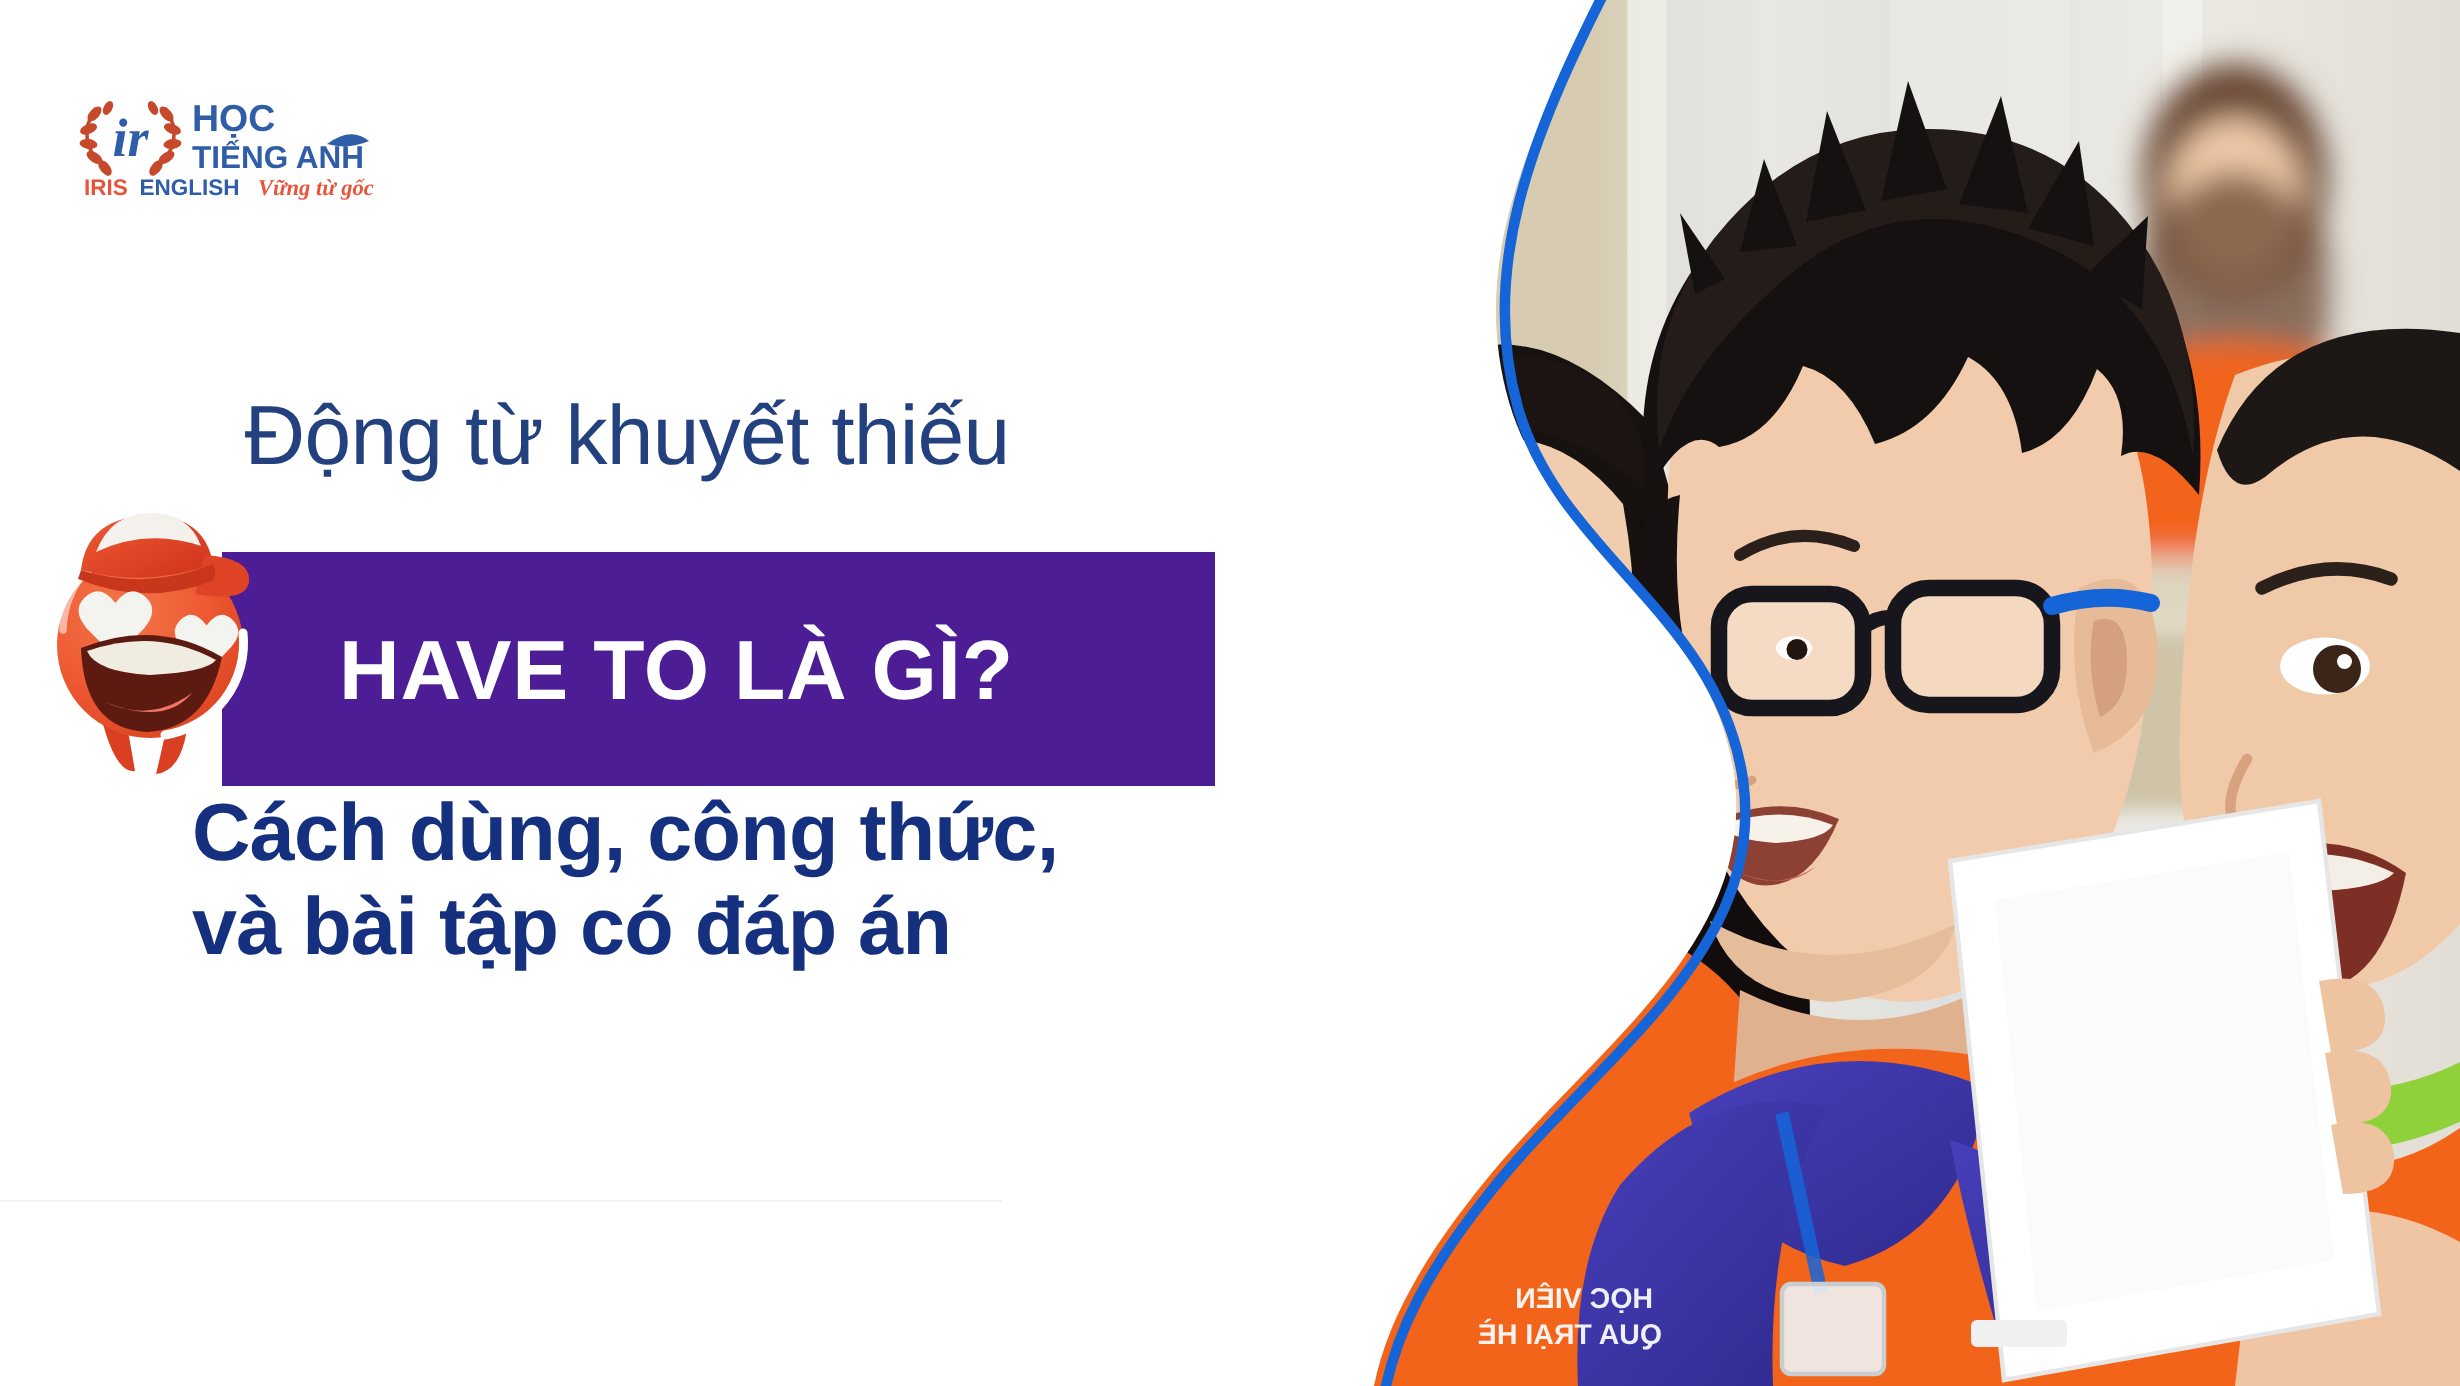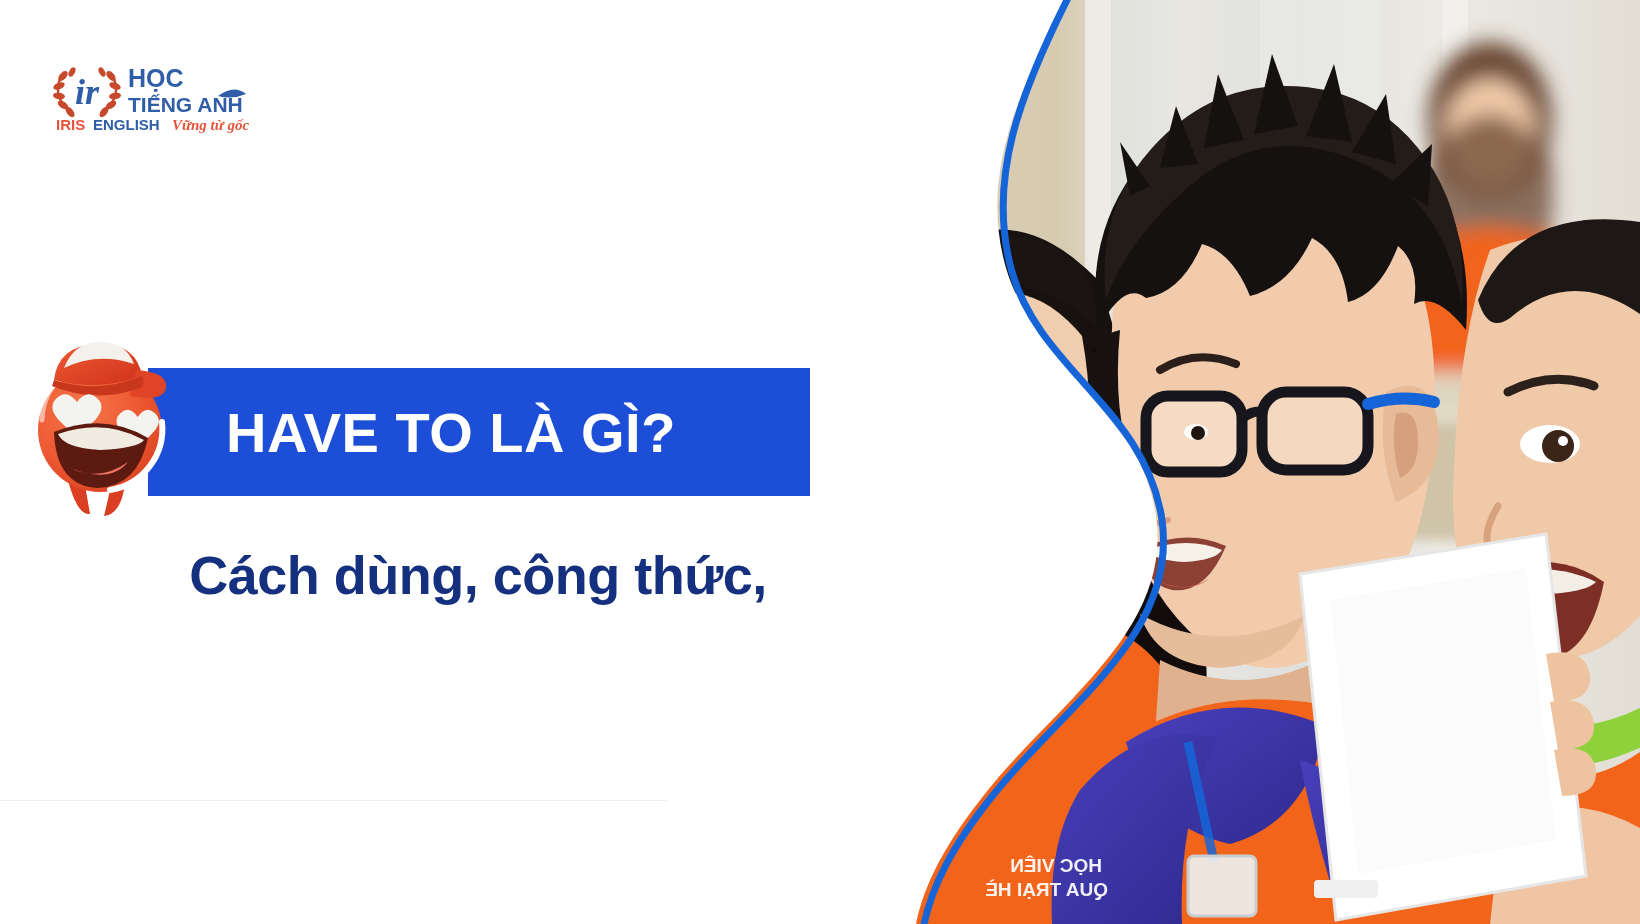--- a/index.html
+++ b/index.html
@@ -27,34 +27,34 @@
   .logo{position:absolute;left:52px;top:52px;width:230px;height:82px;}
   .logo svg{display:block;}
 
   
   .headline{
     position:absolute;left:163px;top:262px;
     font-size:56px;font-weight:400;color:#22417e;
     letter-spacing:-0.5px;white-space:nowrap;line-height:1;
   }
   .banner{
-    position:absolute;left:148px;top:368px;width:662px;height:128px;
-    background:#1d4ed8;
+    position:absolute;left:148px;top:368px;width:662px;height:156px;
+    background:#4c1d95;
   }
   .banner-text{
     position:absolute;left:0;top:0;width:100%;height:100%;
     display:flex;align-items:center;justify-content:flex-start;
     padding-left:78px;box-sizing:border-box;
     color:#ffffff;font-size:56px;font-weight:700;letter-spacing:0.5px;
     white-space:nowrap;
   }
   .sub{
-    position:absolute;left:128px;top:544px;width:700px;
+    position:absolute;left:128px;top:524px;width:700px;
     color:#14307f;font-size:54px;font-weight:700;line-height:1.17;
-    letter-spacing:-0.5px;text-align:center;
+    letter-spacing:-0.5px;text-align:left;
   }
   .sub .l2{display:block;}
 
   .hairline{
     position:absolute;left:0;top:800px;width:668px;height:1px;background:#f1f1f1;
   }
 
   
   .mascot{position:absolute;left:18px;top:322px;width:176px;height:196px;}
   .mascot svg{display:block;}
@@ -298,20 +298,21 @@
       <text x="76" y="60" font-family="Liberation Sans, sans-serif" font-size="21" font-weight="700" fill="#2f5da8">TIẾNG ANH</text>
 
       <path d="M166 44 q16 -12 28 -2 q-14 6 -28 2 z" fill="#2f5da8"></path>
 
       <text x="4" y="78" font-family="Liberation Sans, sans-serif" font-size="15" font-weight="700" fill="#e8543a">IRIS</text>
       <text x="41" y="78" font-family="Liberation Sans, sans-serif" font-size="15" font-weight="700" fill="#2f5da8">ENGLISH</text>
       <text x="120" y="78" font-family="Liberation Serif, serif" font-size="15" font-weight="700" font-style="italic" fill="#e8543a">Vững từ gốc</text>
     </svg>
   </div>
 
+  <div class="headline">Động từ khuyết thiếu</div>
 
   <div class="banner">
     <div class="banner-text">HAVE TO LÀ GÌ?</div>
   </div>
 
   <div class="mascot">
     <svg width="176" height="196" viewBox="0 0 176 196">
       <defs>
         <radialGradient id="mbody" cx="0.36" cy="0.32" r="0.8">
           <stop offset="0" stop-color="#f4764a"></stop>
@@ -345,16 +346,17 @@
       </g>
 
       <path d="M36 110 q50 -20 94 6 q-10 48 -50 50 q-42 -2 -44 -56 z" fill="#5d1a10"></path>
       <path d="M40 112 q46 -16 86 6 q-6 8 -44 10 q-36 -2 -42 -16 z" fill="#f1ece2"></path>
       <path d="M52 146 q30 14 58 -6 q-18 22 -58 6 z" fill="#ee7464"></path>
     </svg>
   </div>
 
   <div class="sub">
     <span class="l1">Cách dùng, công thức,</span>
+    <span class="l2">và bài tập có đáp án</span>
   </div>
 
   <div class="hairline"></div>
 </div>
 
 </body></html>

